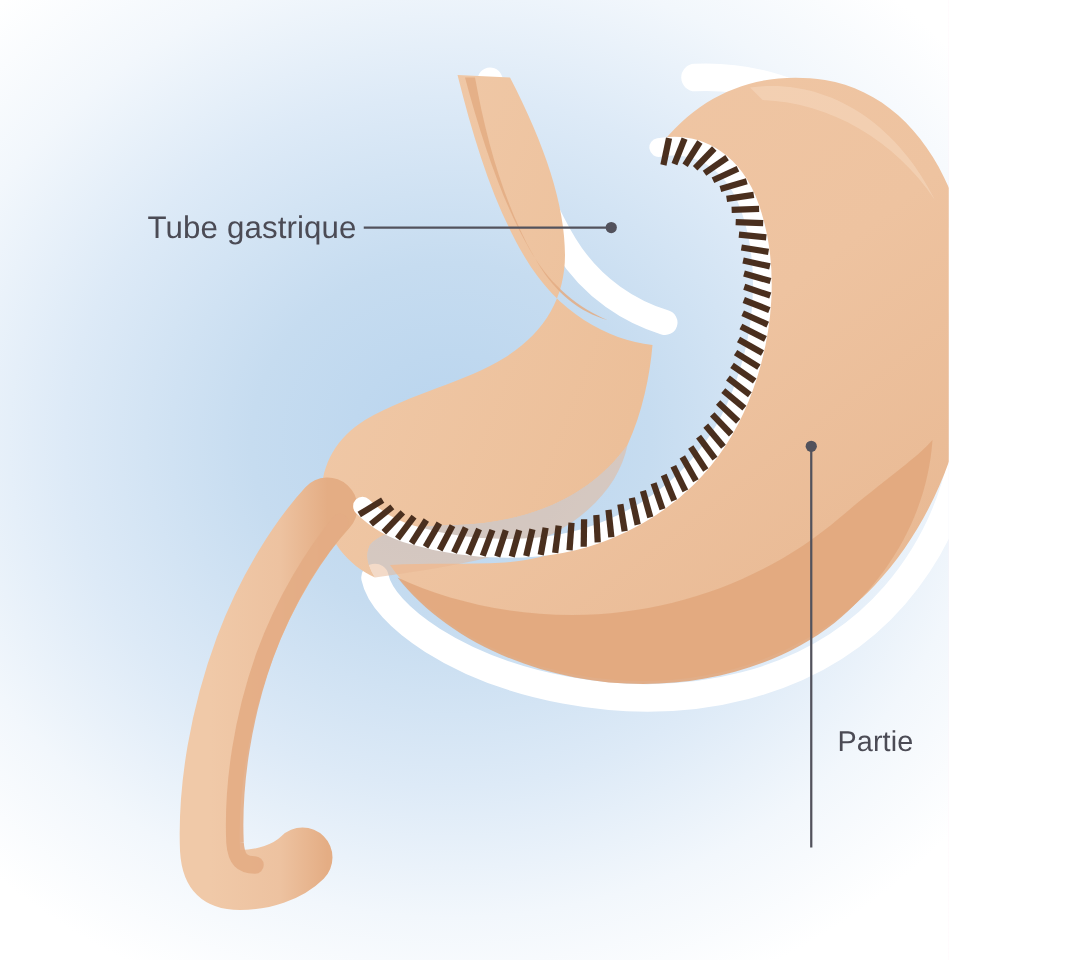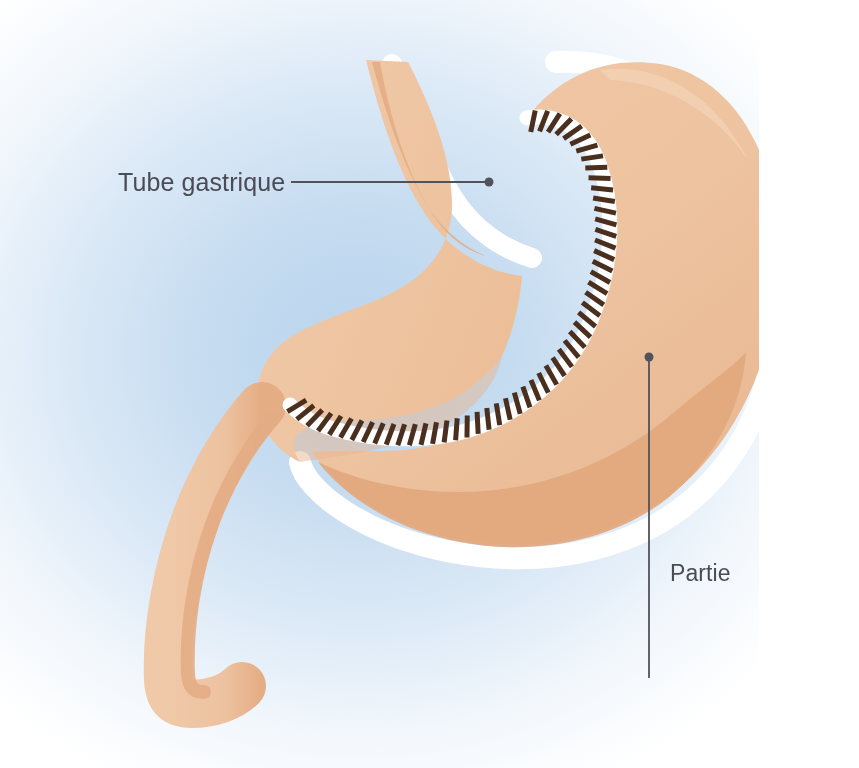--- a/index.html
+++ b/index.html
@@ -39,21 +39,21 @@
     top: 166px;
     font-size: 25px;
     text-align: left;
   }
   #label-tube-gastrique .line2 {
     display: block;
     margin-top: 6px;
   }
   #label-partie-sectionnee {
     left: 670px;
-    top: 558px;
+    top: 578px;
     font-size: 23px;
     text-align: right;
   }
   #label-partie-sectionnee span {
     display: block;
   }
   #label-partie-sectionnee .line2,
   #label-partie-sectionnee .line3 {
     margin-top: 7px;
   }

